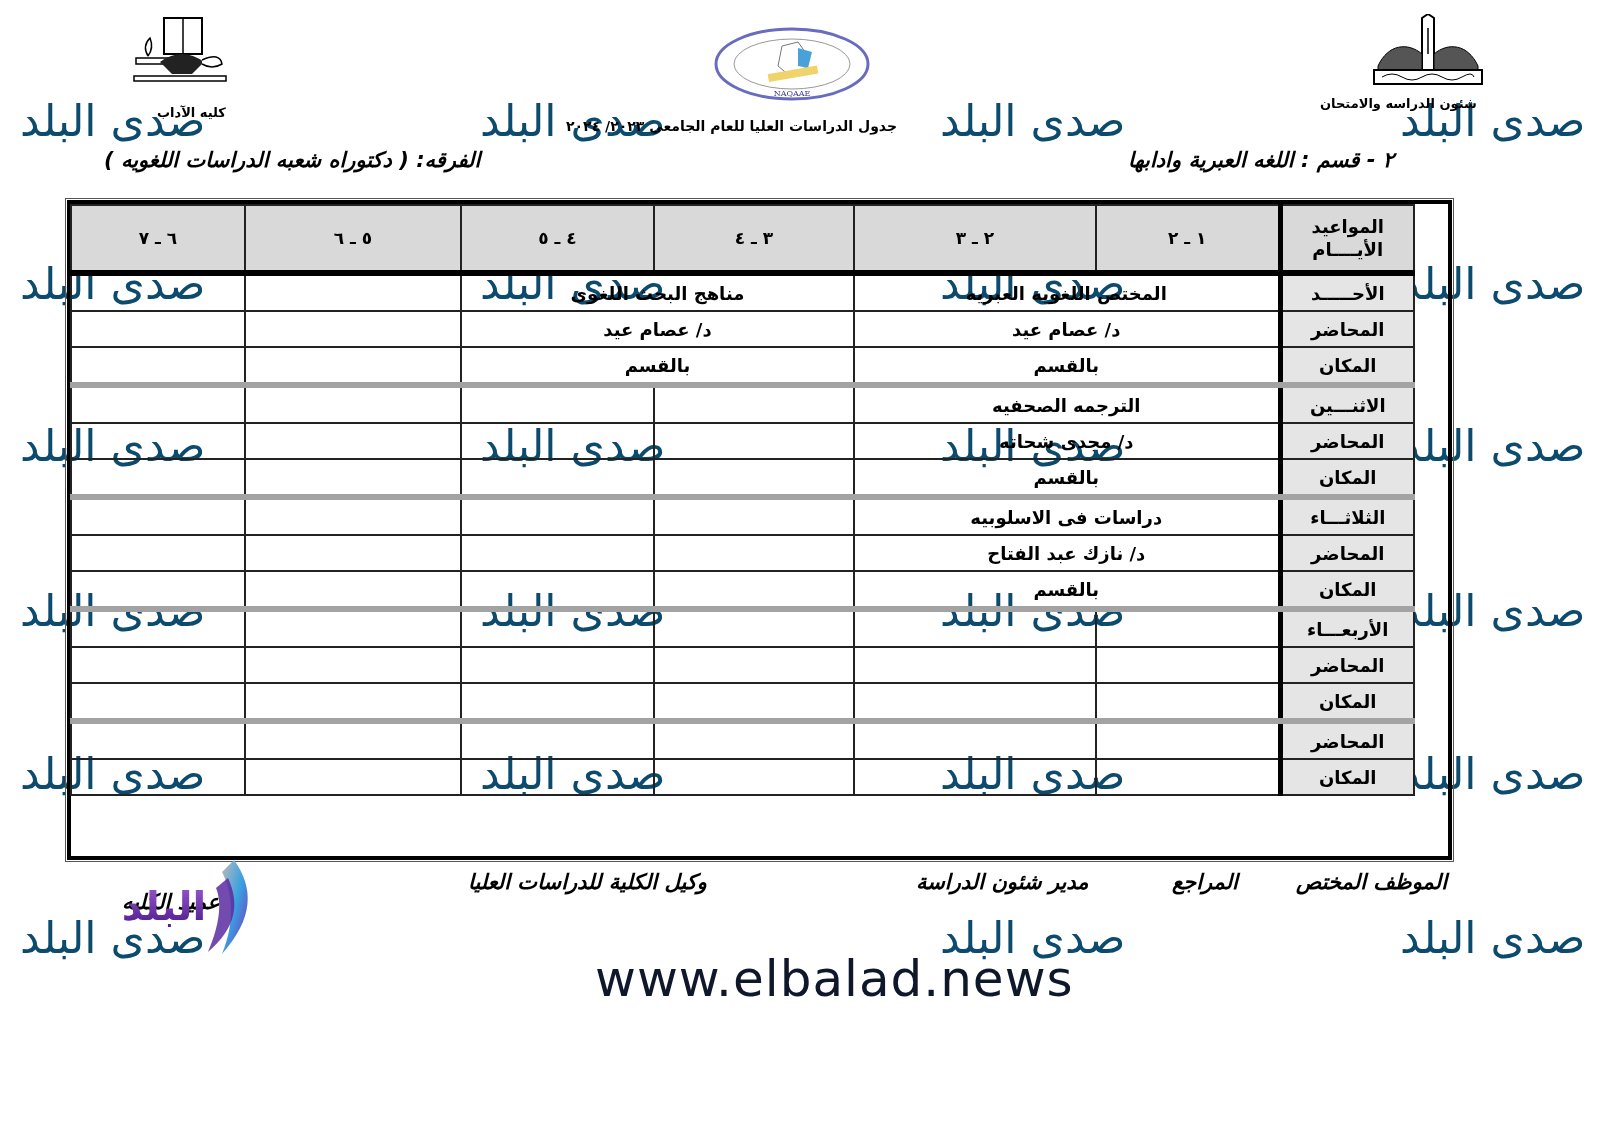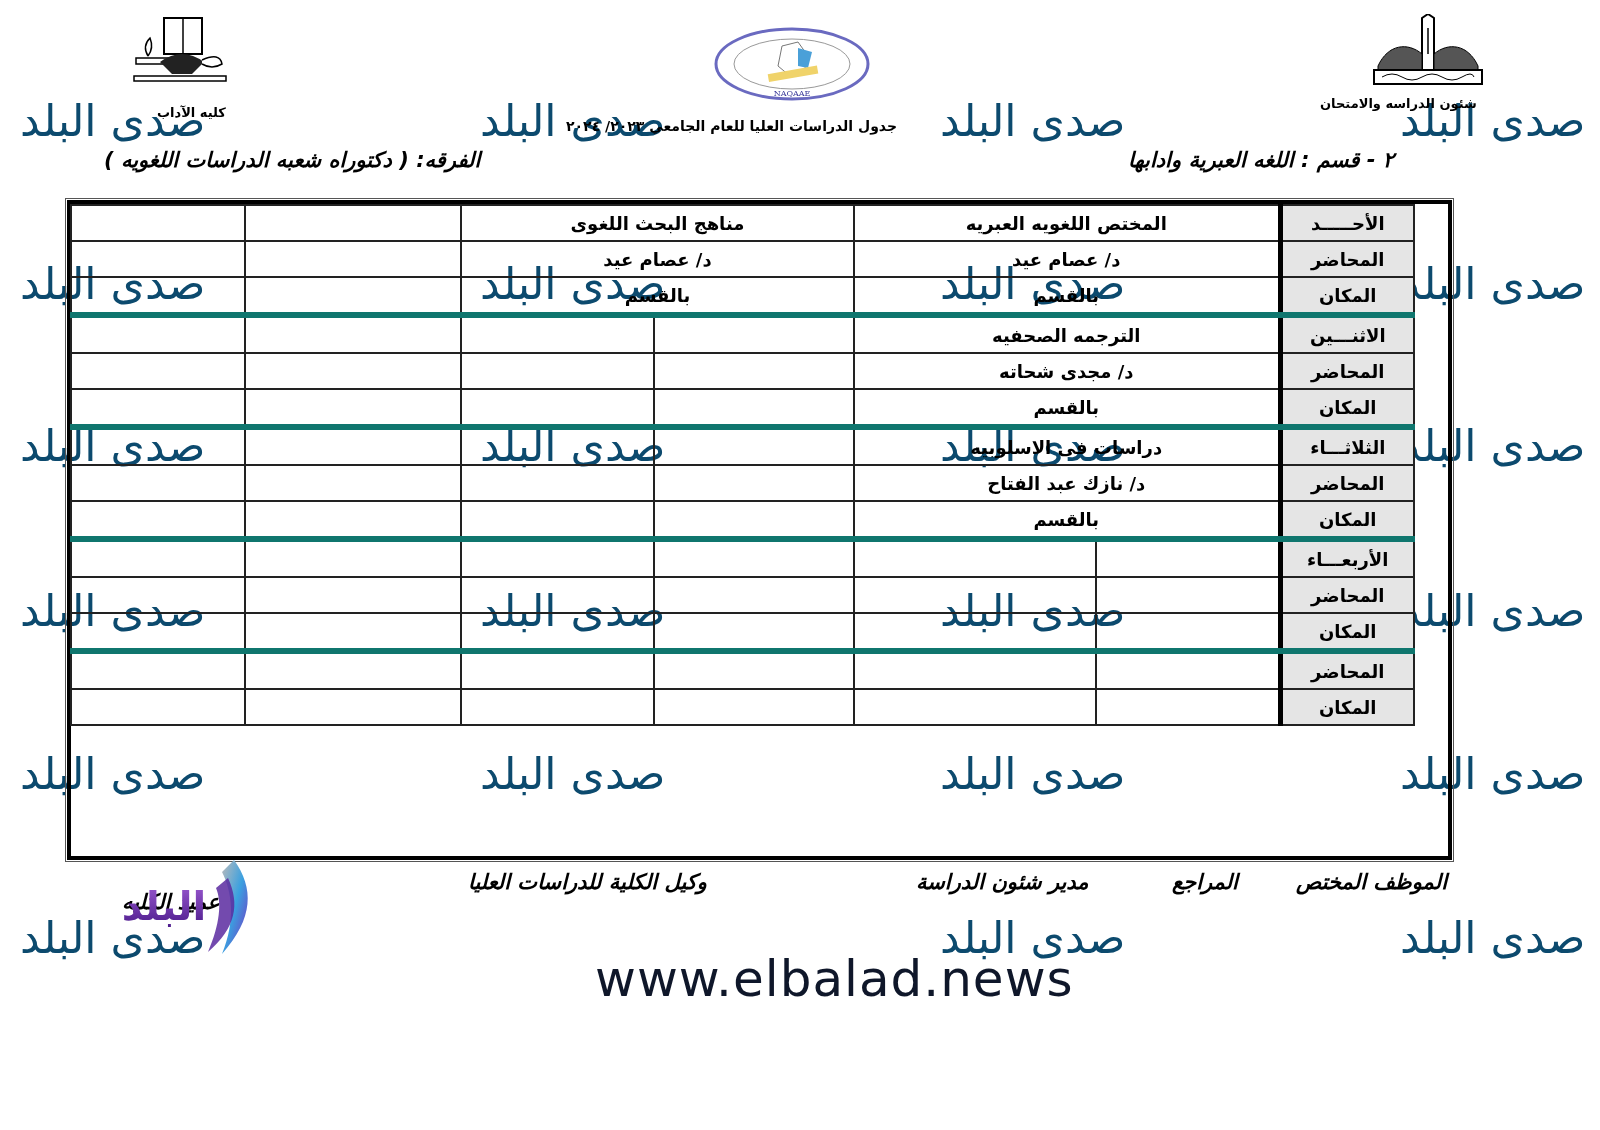--- a/index.html
+++ b/index.html
@@ -34,21 +34,21 @@
     font-weight:bold; font-size:18px; height:34px; white-space:nowrap;
     background:rgba(255,255,255,0.0);
   }
   table.grid td.lbl {
     background:#e5e5e5; font-size:18px;
     border-left:5px solid #000;
   }
   table.grid tr.head td { height:64px; background:#d9d9d9; font-size:17px; font-weight:bold; }
   table.grid tr.head td.lbl { font-size:18px; line-height:1.3; }
   table.grid tr.head td { border-bottom:6px solid #000; }
-  table.grid tr.blk-end td { border-bottom:6px solid #0f766e; }
+  table.grid tr.blk-end td { border-bottom:6px solid #a3a3a3; }
   .logo { position:absolute; z-index:2; }
 </style>
 </head>
 <body>
 
 <div class="wm" style="left:20px; top:95px;">صدى البلد</div>
 <div class="wm" style="left:480px; top:95px;">صدى البلد</div>
 <div class="wm" style="left:940px; top:95px;">صدى البلد</div>
 <div class="wm" style="left:1400px; top:95px;">صدى البلد</div>
 <div class="wm" style="left:20px; top:258px;">صدى البلد</div>
@@ -119,20 +119,32 @@
     <col style="width:134px">
     <col style="width:184px">
     <col style="width:242px">
     <col style="width:200px">
     <col style="width:193px">
     <col style="width:216px">
     <col style="width:174px">
   </colgroup>
 
   <tbody>
+      <tr class="head">
+    <td class="lbl">
+      <div>المواعيد</div>
+      <div>الأيــــام</div>
+    </td>
+    <td>١ ـ ٢</td>
+    <td>٢ ـ ٣</td>
+    <td>٣ ـ ٤</td>
+    <td>٤ ـ ٥</td>
+    <td>٥ ـ ٦</td>
+    <td>٦ ـ ٧</td>
+  </tr>
 
   <tr>
     <td class="lbl">الأحـــــد</td>
     <td colspan="2">المختص اللغويه العبريه</td>
     <td colspan="2">مناهج البحث اللغوى</td>
     <td></td>
     <td></td>
   </tr>
   <tr>
     <td class="lbl">المحاضر</td>

